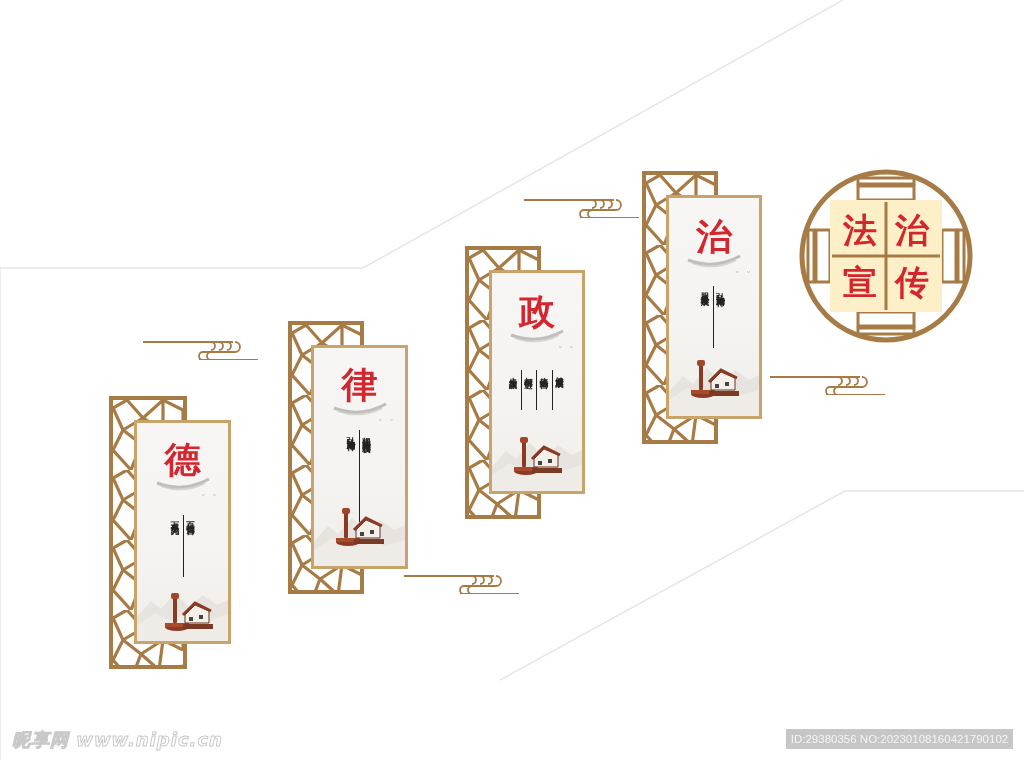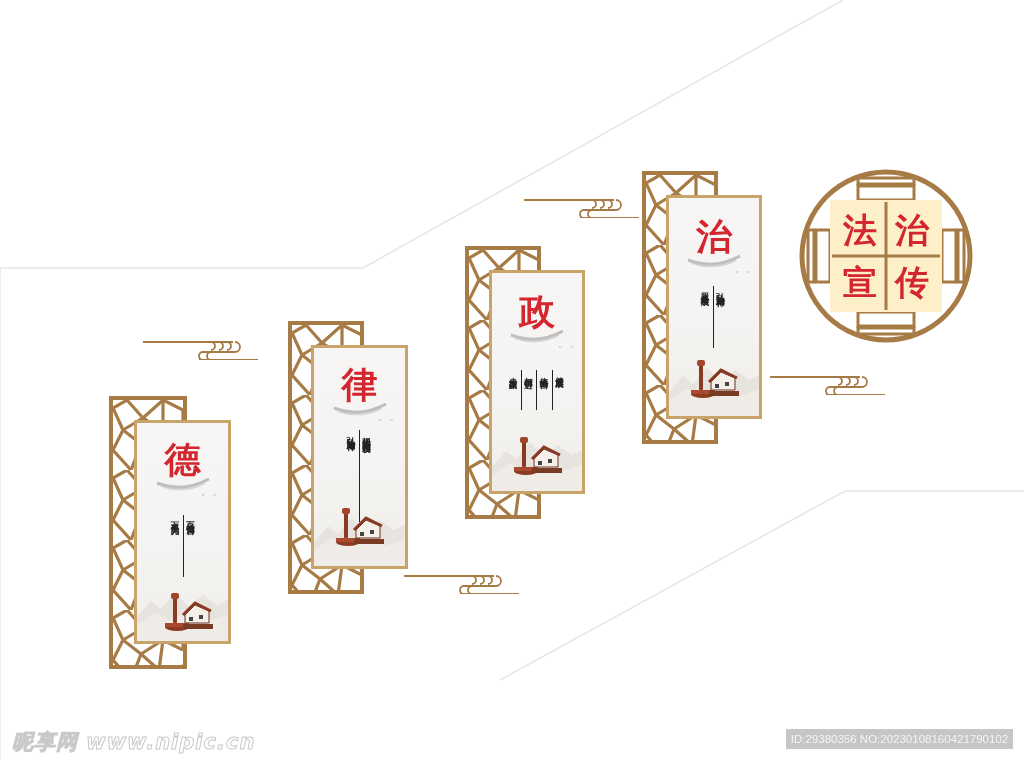--- a/index.html
+++ b/index.html
@@ -33,21 +33,21 @@
   }
   .panel .verse-rule { width: 1px; background: #222; }
   .panel .scene { position: absolute; left: 0; right: 0; bottom: 0; }
 
   .cloud-deco { position: absolute; }
 
   .emblem { position: absolute; }
 
   .wm-left {
     position: absolute; left: 12px; top: 728px;
-    font-size: 21px; font-weight: bold; font-style: italic;
+    font-size: 18px; font-weight: bold; font-style: italic;
     color: transparent; -webkit-text-stroke: 1px #c9c9c9; letter-spacing: 1px;
     font-family: "DejaVu Sans", sans-serif;
   }
   .wm-right {
     position: absolute; left: 786px; top: 729px; width: 227px; height: 20px;
     background: #c6c6c6; color: #f4f4f4; font-size: 11.5px; line-height: 20px;
     text-align: center; font-family: "Liberation Sans", sans-serif;
   }
 </style>
 </head>

